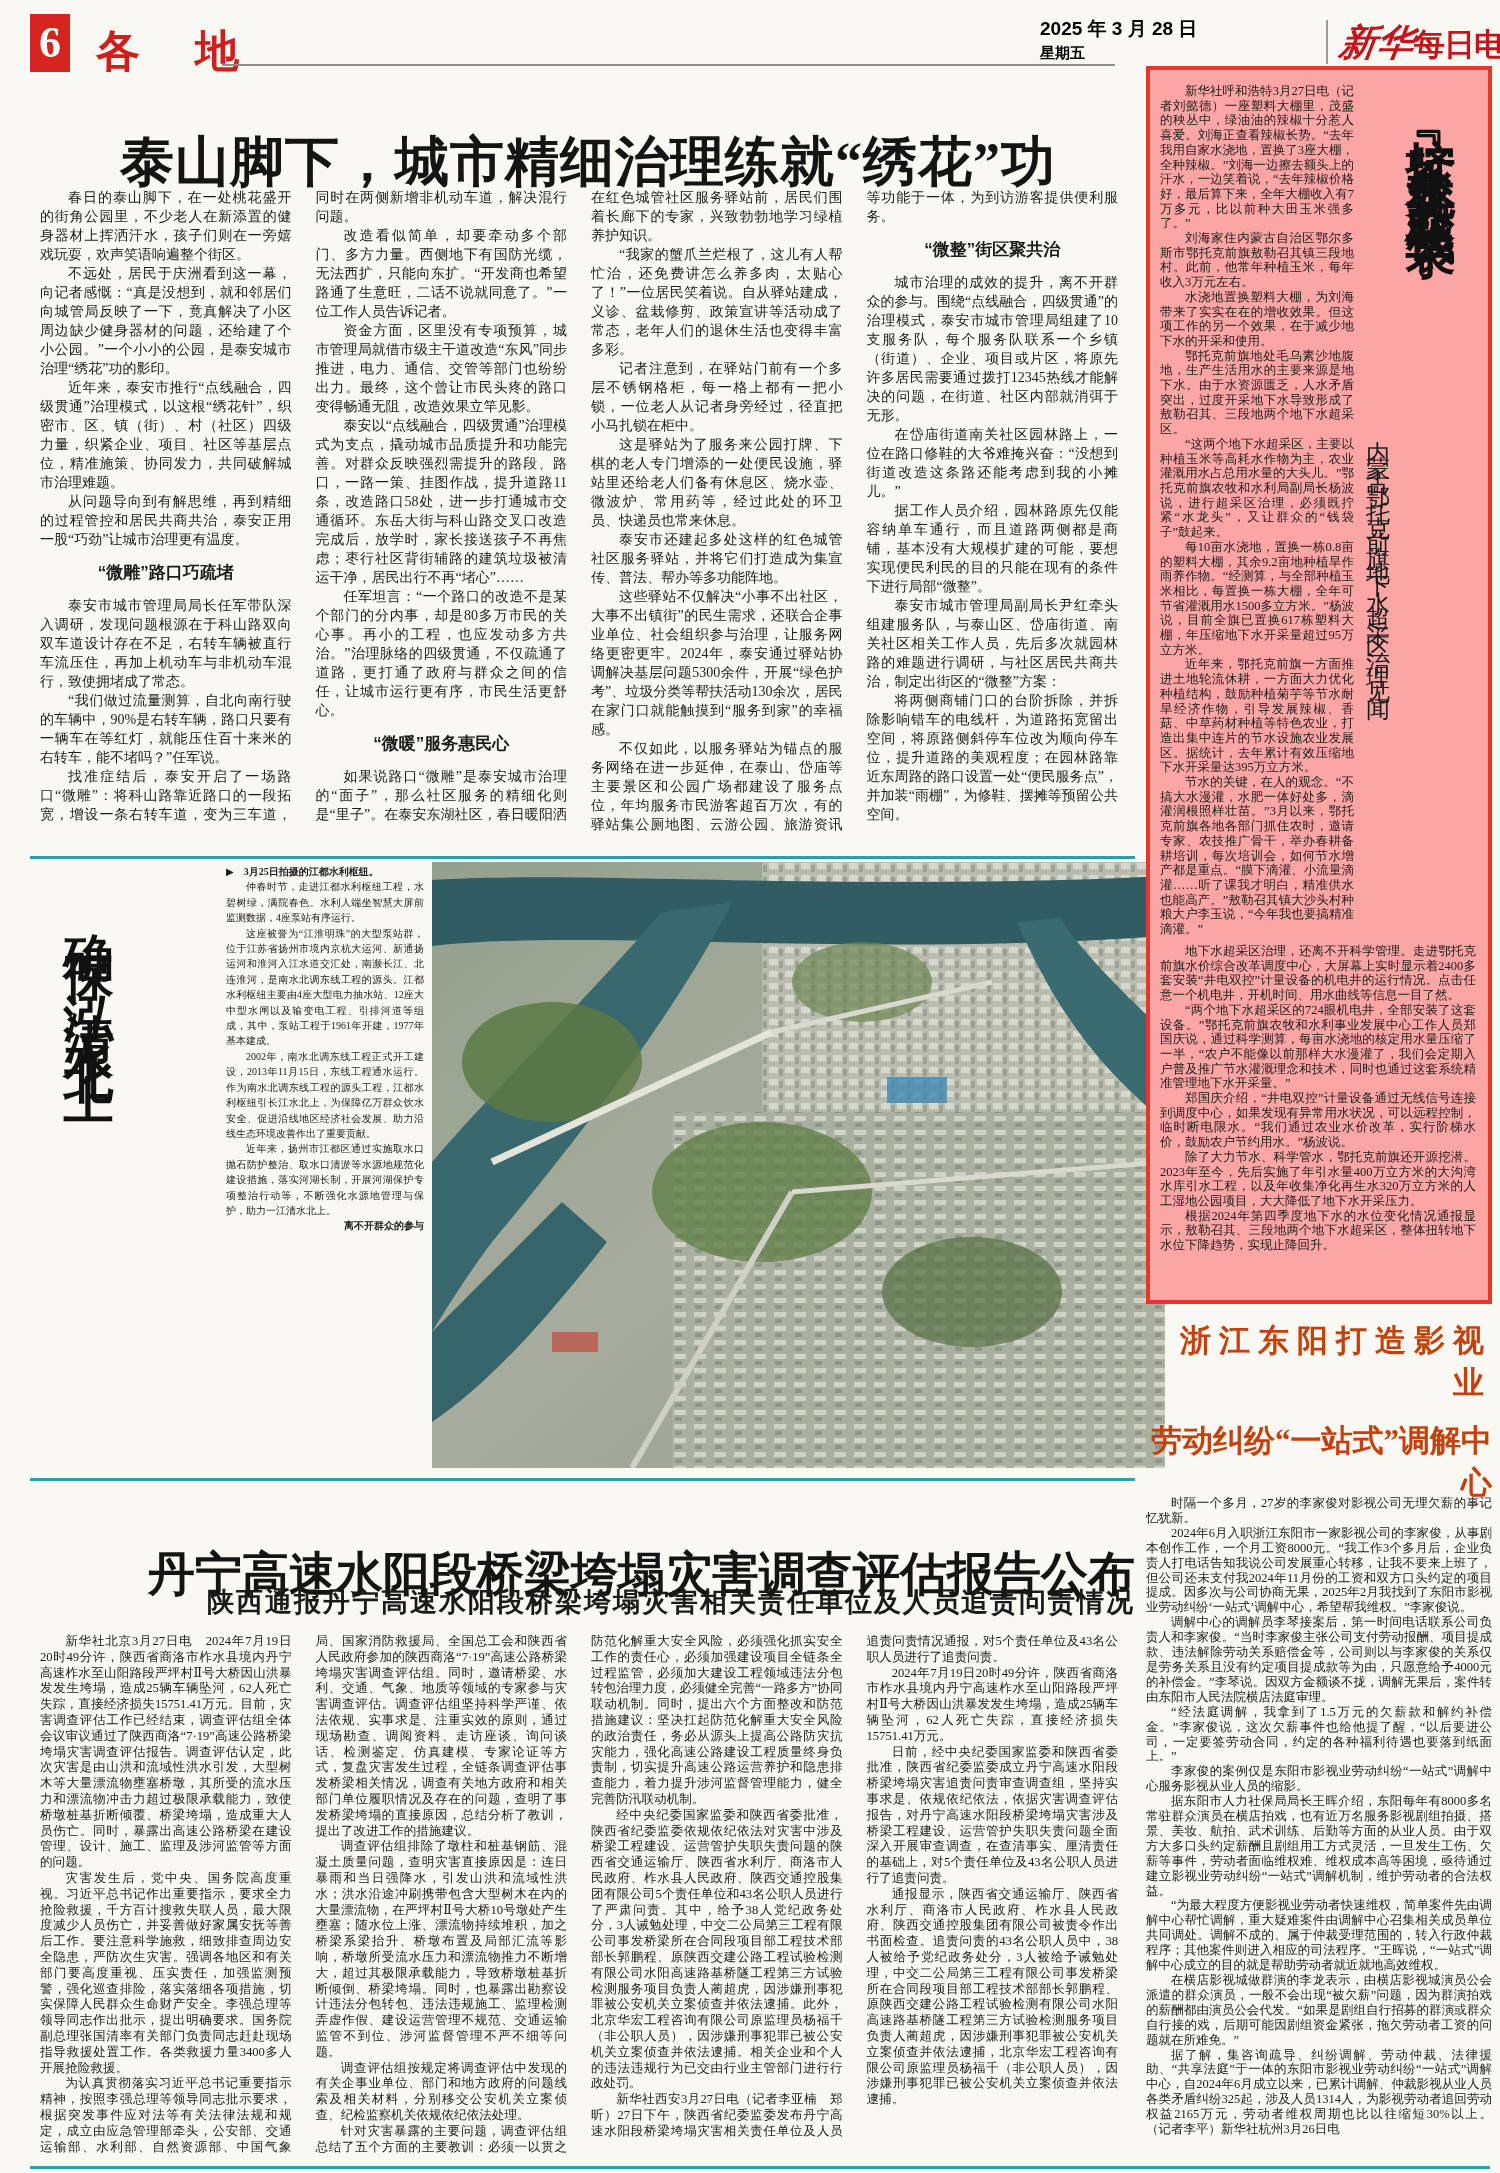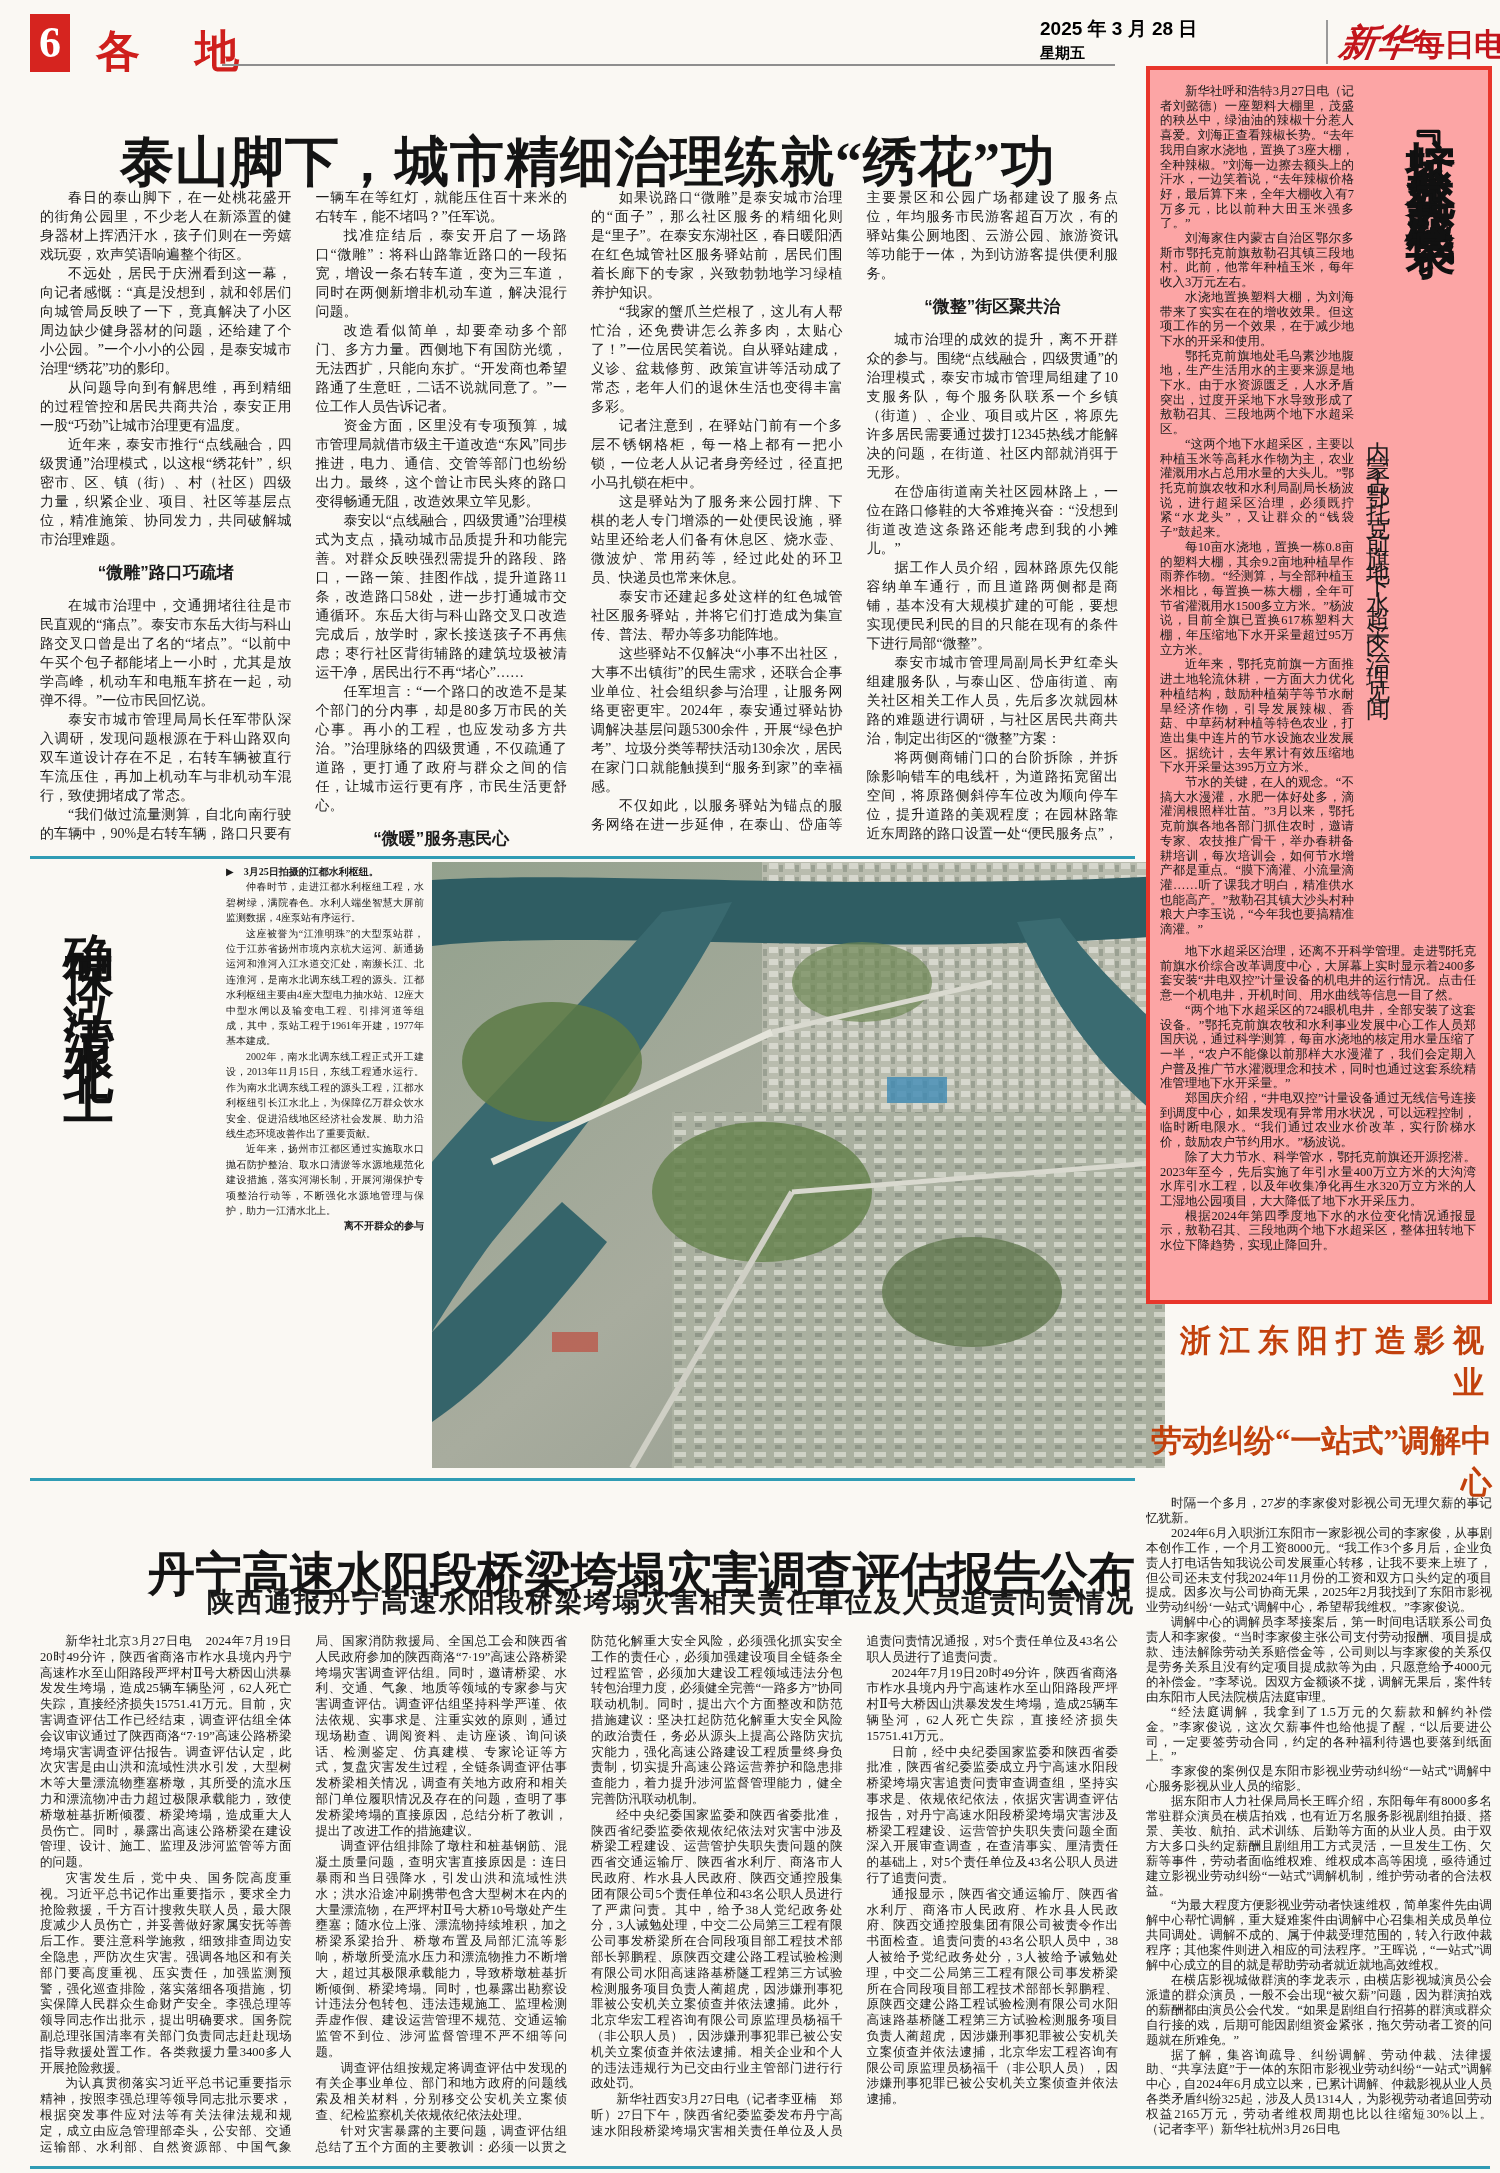--- a/index.html
+++ b/index.html
@@ -73,24 +73,23 @@
 </div>
 <div class="abs hdr-divider"></div>
 <div class="abs masthead">
   <span class="xh">新华</span><span class="mrdx">每日电讯</span>
 </div>
 
 <h1 class="abs main-headline">泰山脚下，城市精细治理练就“绣花”功</h1>
 <div class="abs main-body">
     <p class="para">春日的泰山脚下，在一处桃花盛开的街角公园里，不少老人在新添置的健身器材上挥洒汗水，孩子们则在一旁嬉戏玩耍，欢声笑语响遍整个街区。</p>
     <p class="para">不远处，居民于庆洲看到这一幕，向记者感慨：“真是没想到，就和邻居们向城管局反映了一下，竟真解决了小区周边缺少健身器材的问题，还给建了个小公园。”一个小小的公园，是泰安城市治理“绣花”功的影印。</p>
+    <p class="para">近年来，泰安市推行“点线融合，四级贯通”治理模式，以这根“绣花针”，织密市、区、镇（街）、村（社区）四级力量，织紧企业、项目、社区等基层点位，精准施策、协同发力，共同破解城市治理难题。</p>
     <p class="para">从问题导向到有解思维，再到精细的过程管控和居民共商共治，泰安正用一股“巧劲”让城市治理更有温度。</p>
-    <p class="para">近年来，泰安市推行“点线融合，四级贯通”治理模式，以这根“绣花针”，织密市、区、镇（街）、村（社区）四级力量，织紧企业、项目、社区等基层点位，精准施策、协同发力，共同破解城市治理难题。</p>
     <h3 class="sub">“微雕”路口巧疏堵</h3>
-    <p class="para">在城市治理中，交通拥堵往往是市民直观的“痛点”。泰安市东岳大街与科山路交叉口曾是出了名的“堵点”。“以前中午买个包子都能堵上一小时，尤其是放学高峰，机动车和电瓶车挤在一起，动弹不得。”一位市民回忆说。</p>
     <p class="para">泰安市城市管理局局长任军带队深入调研，发现问题根源在于科山路双向双车道设计存在不足，右转车辆被直行车流压住，再加上机动车与非机动车混行，致使拥堵成了常态。</p>
     <p class="para">“我们做过流量测算，自北向南行驶的车辆中，90%是右转车辆，路口只要有一辆车在等红灯，就能压住百十来米的右转车，能不堵吗？”任军说。</p>
     <p class="para">找准症结后，泰安开启了一场路口“微雕”：将科山路靠近路口的一段拓宽，增设一条右转车道，变为三车道，同时在两侧新增非机动车道，解决混行问题。</p>
     <p class="para">改造看似简单，却要牵动多个部门、多方力量。西侧地下有国防光缆，无法西扩，只能向东扩。“开发商也希望路通了生意旺，二话不说就同意了。”一位工作人员告诉记者。</p>
     <p class="para">资金方面，区里没有专项预算，城市管理局就借市级主干道改造“东风”同步推进，电力、通信、交管等部门也纷纷出力。最终，这个曾让市民头疼的路口变得畅通无阻，改造效果立竿见影。</p>
     <p class="para">泰安以“点线融合，四级贯通”治理模式为支点，撬动城市品质提升和功能完善。对群众反映强烈需提升的路段、路口，一路一策、挂图作战，提升道路11条，改造路口58处，进一步打通城市交通循环。东岳大街与科山路交叉口改造完成后，放学时，家长接送孩子不再焦虑；枣行社区背街辅路的建筑垃圾被清运干净，居民出行不再“堵心”……</p>
     <p class="para">任军坦言：“一个路口的改造不是某个部门的分内事，却是80多万市民的关心事。再小的工程，也应发动多方共治。”治理脉络的四级贯通，不仅疏通了道路，更打通了政府与群众之间的信任，让城市运行更有序，市民生活更舒心。</p>
     <h3 class="sub">“微暖”服务惠民心</h3>
     <p class="para">如果说路口“微雕”是泰安城市治理的“面子”，那么社区服务的精细化则是“里子”。在泰安东湖社区，春日暖阳洒在红色城管社区服务驿站前，居民们围着长廊下的专家，兴致勃勃地学习绿植养护知识。</p>
     <p class="para">“我家的蟹爪兰烂根了，这儿有人帮忙治，还免费讲怎么养多肉，太贴心了！”一位居民笑着说。自从驿站建成，义诊、盆栽修剪、政策宣讲等活动成了常态，老年人们的退休生活也变得丰富多彩。</p>

